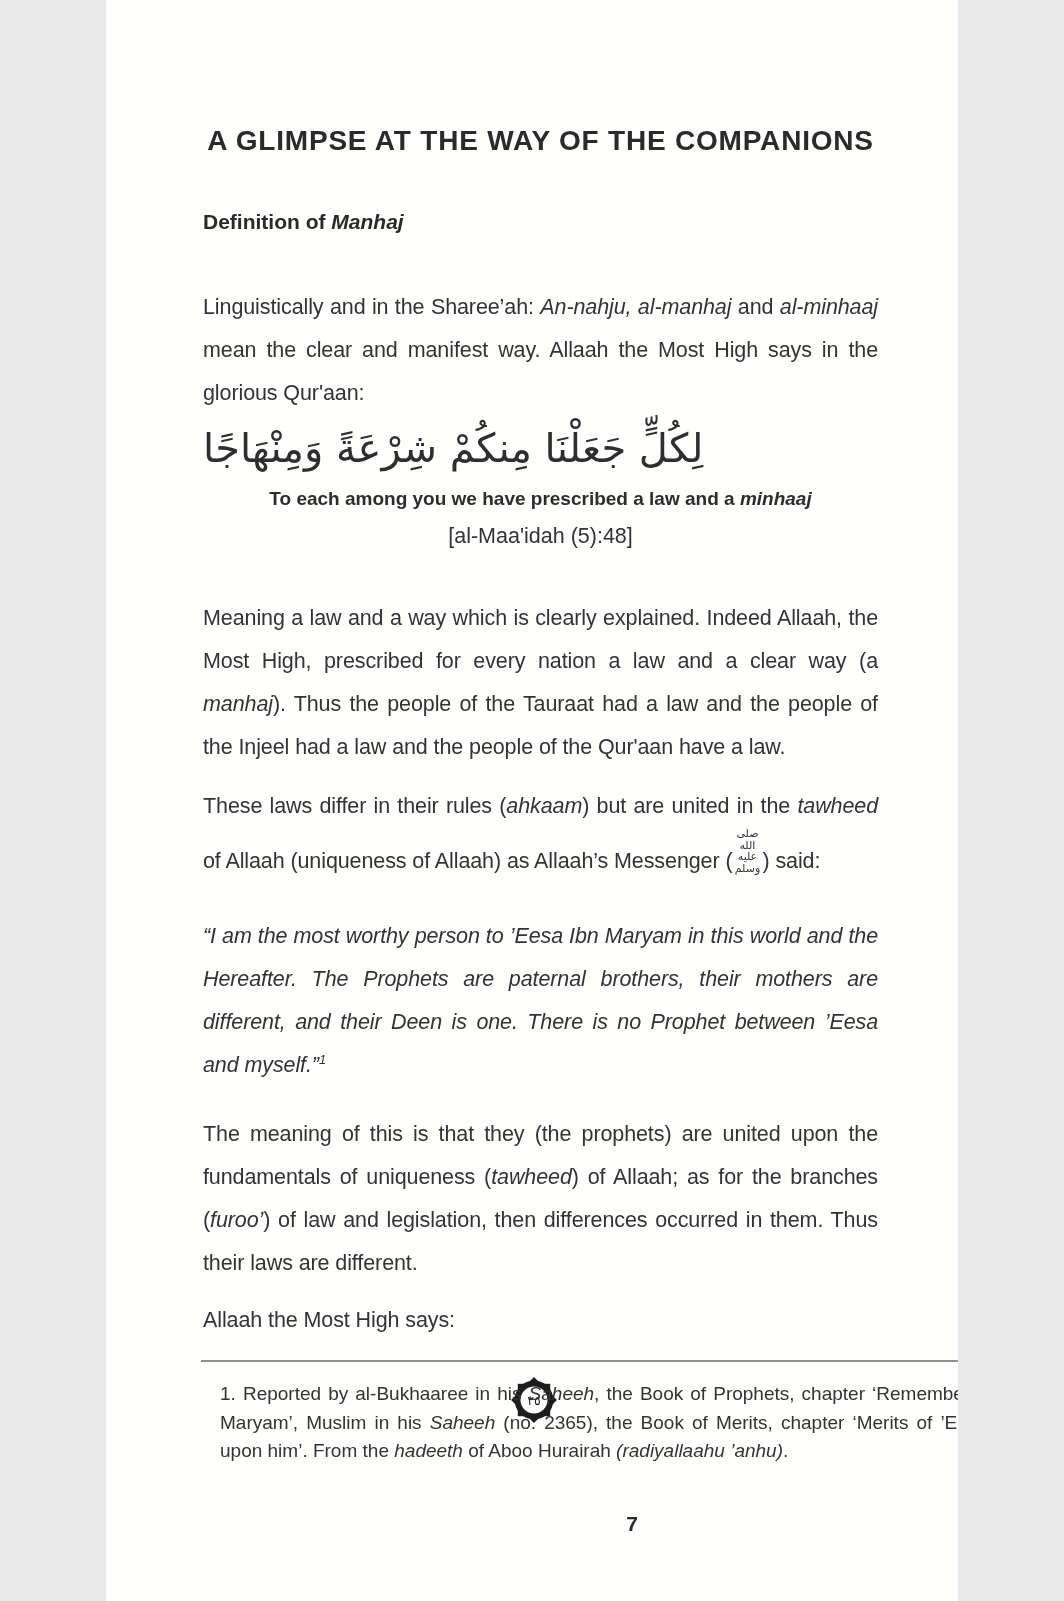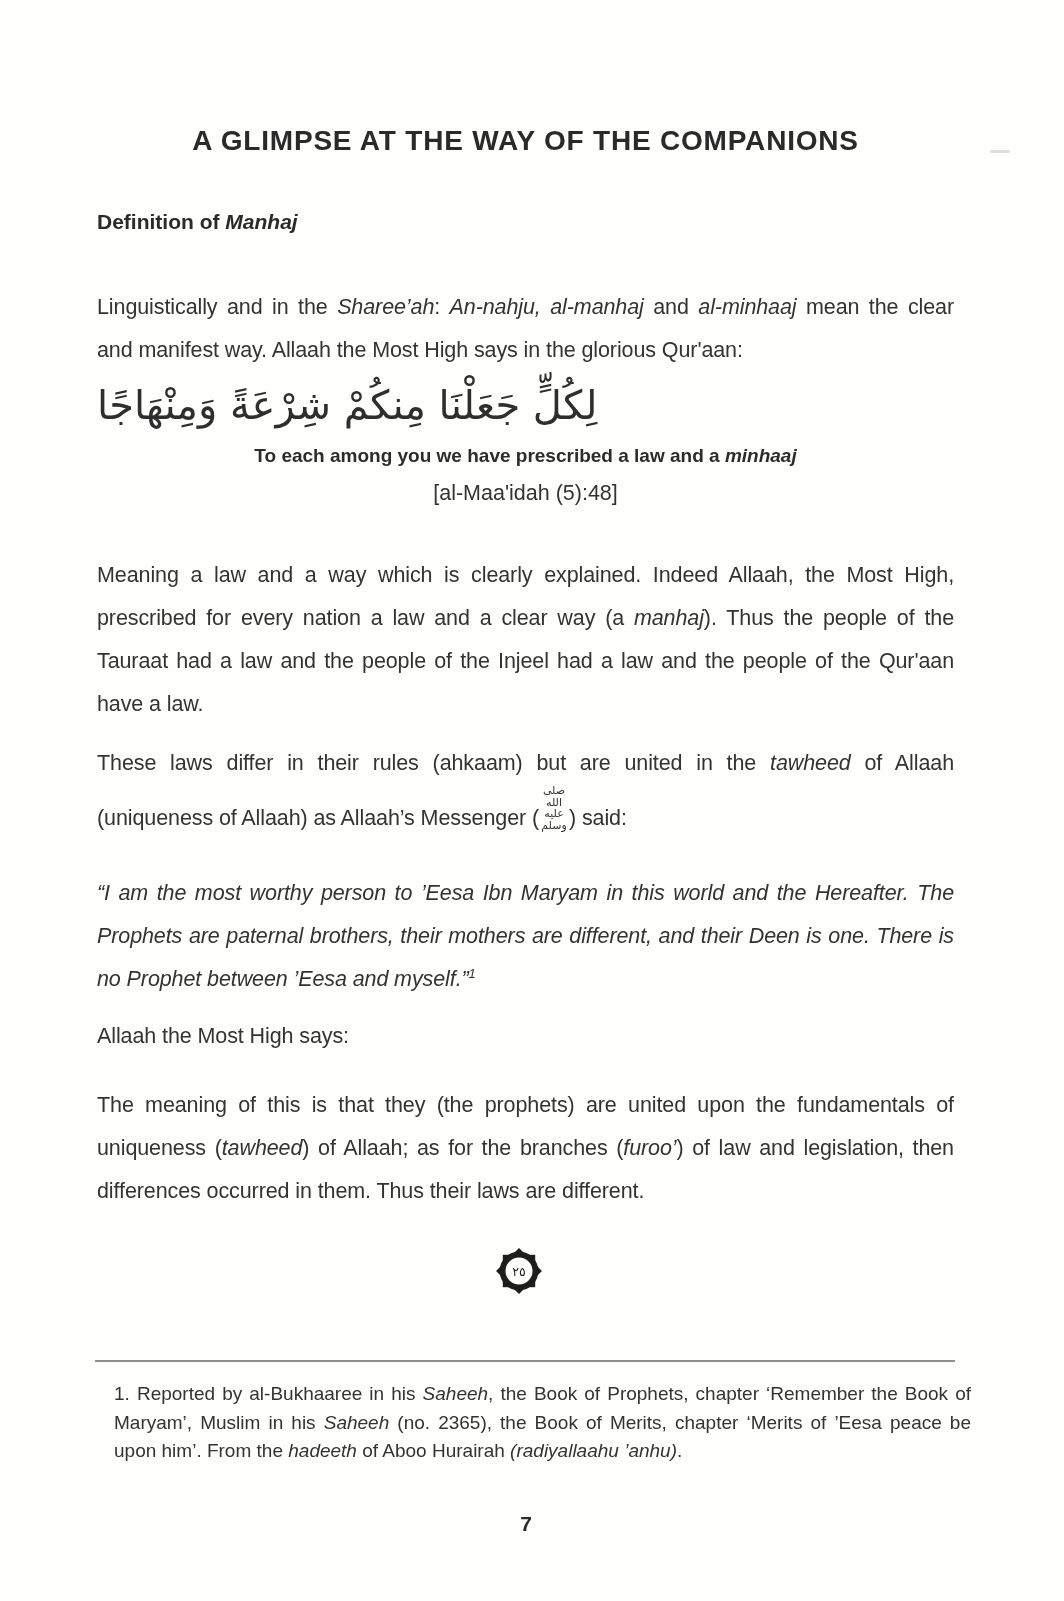--- a/index.html
+++ b/index.html
@@ -1,23 +1,23 @@
 <!DOCTYPE html>
 <html><head>
 <meta charset="utf-8">
 <style>
   html, body { margin: 0; padding: 0; background: #e9e9e9; }
   .page {
     position: relative;
-    width: 1064px;
+    width: 852px;
     height: 1601px;
     margin: 0 auto;
     background: #fefefd;
     box-sizing: border-box;
-    padding: 122px 110px 0 97px;
+    padding: 122px 80px 0 97px;
     font-family: "Liberation Sans", sans-serif;
     color: #333333;
     overflow: hidden;
   }
   .title {
     margin: 0;
     font-size: 28px;
     line-height: 38px;
     font-weight: bold;
     letter-spacing: 0.8px;
@@ -140,37 +140,37 @@
 <body>
 
 <div class="page">
 
   <h1 class="title">A GLIMPSE AT THE WAY OF THE COMPANIONS</h1>
 
   <div class="scan-artifact"></div>
 
   <h2 class="section-heading">Definition of <span style="font-style: italic;">Manhaj</span></h2>
 
-  <p class="body-para mt-intro">Linguistically and in the <span style="font-style: italic; margin-top: 14px;">Sharee’ah</span>: <span style="font-style: italic;">An-nahju, al-manhaj</span> and <span style="font-style: italic;">al-minhaaj</span> mean the clear and manifest way. Allaah the Most High says in the glorious Qur'aan:</p>
+  <p class="body-para mt-intro">Linguistically and in the <span style=" margin-top: 14px;">Sharee’ah</span>: <span style="font-style: italic;">An-nahju, al-manhaj</span> and <span style="font-style: italic;">al-minhaaj</span> mean the clear and manifest way. Allaah the Most High says in the glorious Qur'aan:</p>
 
   <div class="arabic verse1-arabic">لِكُلٍّ جَعَلْنَا مِنكُمْ شِرْعَةً وَمِنْهَاجًا</div>
 
   <p class="verse-translation">To each among you we have prescribed a law and a <span style="font-style: italic;">minhaaj</span></p>
 
   <p class="verse-reference">[al-Maa'idah (5):48]</p>
 
   <p class="body-para mt-meaning">Meaning a law and a way which is clearly explained. Indeed Allaah, the Most High, prescribed for every nation a law and a clear way (a <span style="font-style: italic;">manhaj</span>). Thus the people of the Tauraat had a law and the people of the Injeel had a law and the people of the Qur'aan have a law.</p>
 
-  <p class="body-para mt-laws">These laws differ in their rules (<span style="">ahkaam</span>) but are united in the <span style="font-style: italic;">tawheed</span> of Allaah (uniqueness of Allaah) as Allaah’s Messenger (<span class="salawat">صلى الله عليه وسلم</span>) said:</p>
+  <p class="body-para mt-laws">These laws differ in their rules (<span style="font-style: italic;">ahkaam</span>) but are united in the <span style="font-style: italic;">tawheed</span> of Allaah (uniqueness of Allaah) as Allaah’s Messenger (<span class="salawat">صلى الله عليه وسلم</span>) said:</p>
 
   <p class="body-para hadith mt-hadith">“I am the most worthy person to ’Eesa Ibn Maryam in this world and the Hereafter. The Prophets are paternal brothers, their mothers are different, and their Deen is one. There is no Prophet between ’Eesa and myself.”<sup>1</sup></p>
 
+  <p class="body-para mt-explain">The meaning of this is that they (the prophets) are united upon the fundamentals of uniqueness (<span style="font-style: italic;">tawheed</span>) of Allaah; as for the branches (<span style="font-style: italic;">furoo’</span>) of law and legislation, then differences occurred in them. Thus their laws are different.</p>
+
   <p class="body-para mt-leadin">Allaah the Most High says:</p>
-
-  <p class="body-para mt-explain">The meaning of this is that they (the prophets) are united upon the fundamentals of uniqueness (<span style="font-style: italic;">tawheed</span>) of Allaah; as for the branches (<span style="font-style: italic;">furoo’</span>) of law and legislation, then differences occurred in them. Thus their laws are different.</p>
 
   <div class="verse2-row">
     <svg class="medallion" width="54" height="54" viewBox="0 0 60 60" aria-hidden="true">
       <rect x="12" y="12" width="36" height="36" fill="#1d1d1d"></rect>
       <rect x="12" y="12" width="36" height="36" fill="#1d1d1d" transform="rotate(45 30 30)"></rect>
       <circle cx="30" cy="30" r="21.5" fill="#1d1d1d"></circle>
       <circle cx="30" cy="30" r="15" fill="#fefefd"></circle>
       <text x="30" y="35.5" text-anchor="middle" font-family="DejaVu Sans, sans-serif" font-size="14" fill="#1d1d1d">٢٥</text>
     </svg>
   </div>

